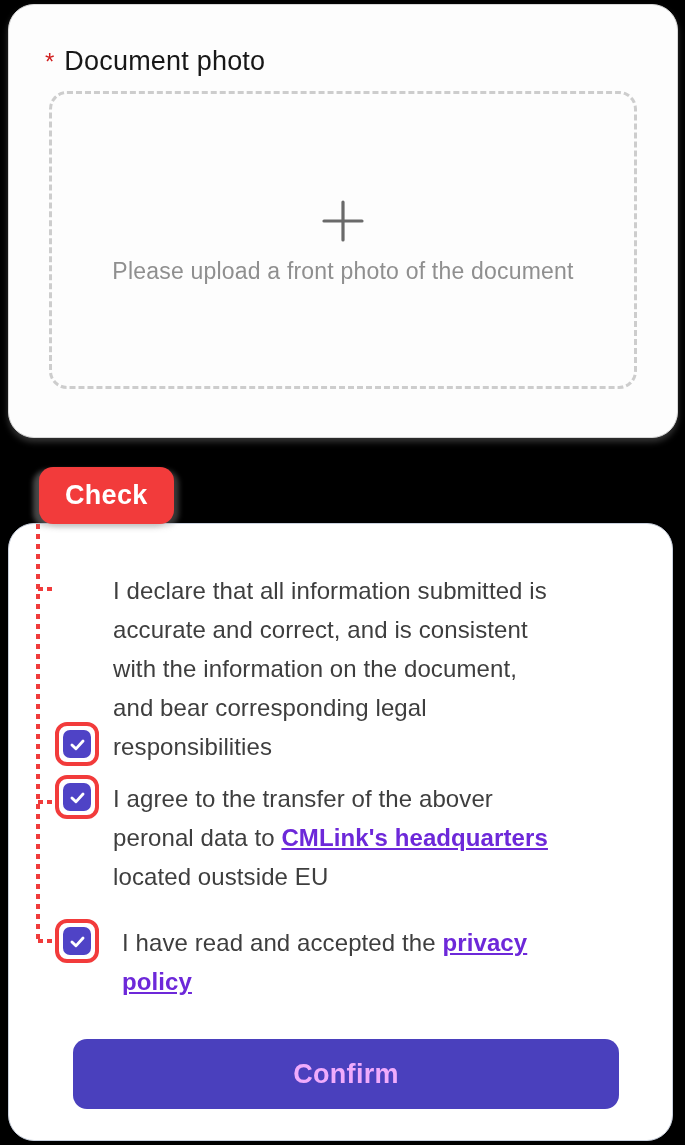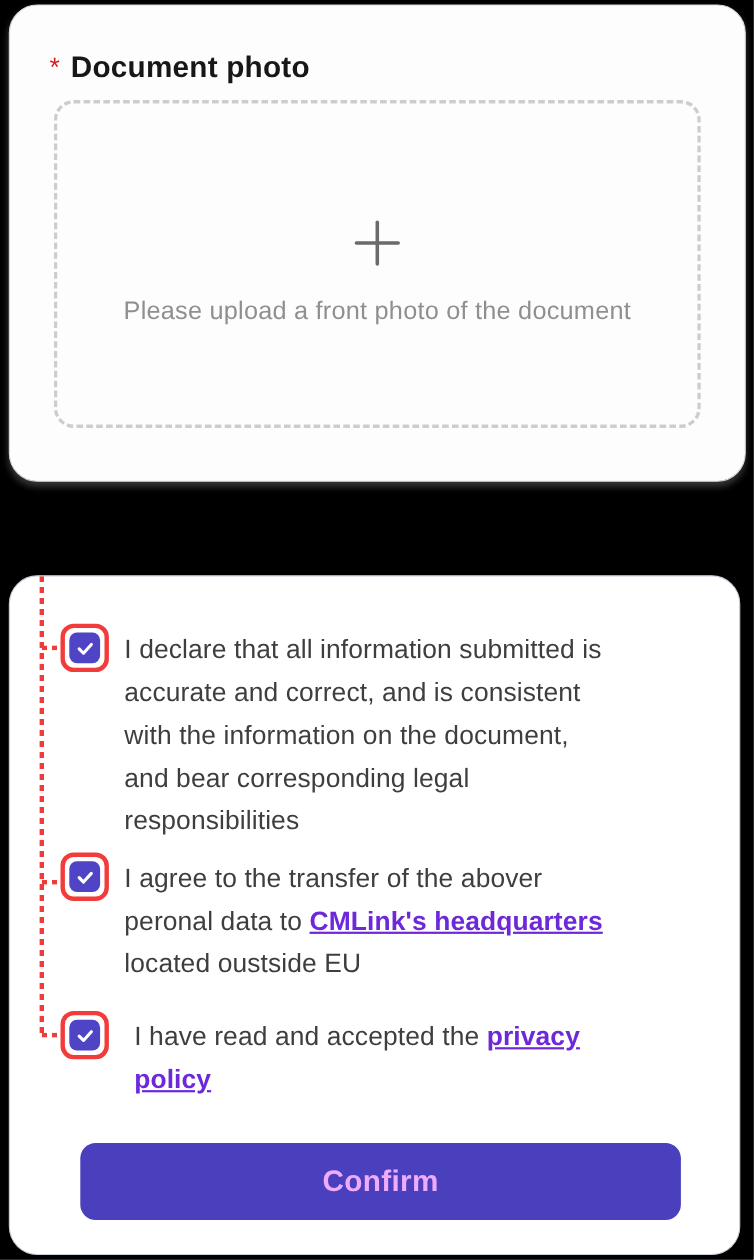--- a/index.html
+++ b/index.html
@@ -34,37 +34,36 @@
   .required-star {
     color: #d11f1f;
     font-size: 24px;
     line-height: 34px;
     font-weight: 400;
   }
   .photo-label {
     color: #171717;
     font-size: 27px;
     line-height: 32px;
-    font-weight: 700;
+    font-weight: 400;
     letter-spacing: 0.2px;
     text-align: center;
   }
   .upload-box {
     position: absolute;
     left: 40px; top: 86px;
     width: 588px; height: 298px;
     border: 3px dashed #cdcdcd;
     border-radius: 18px;
     display: flex;
     flex-direction: column;
     align-items: center;
     padding-top: 104px;
     cursor: pointer;
     background: #fdfdfd;
-    gap: 11px;
   }
   .plus-icon { width: 46px; height: 46px; }
   .upload-placeholder {
     margin-top: 14px;
     color: #8f8f8f;
     font-size: 23px;
     letter-spacing: 0.2px;
     white-space: nowrap;
   }
 
@@ -118,21 +117,21 @@
   .connector-2 { top: 276px; }
   .connector-3 { top: 415px; }
 
   .check-row {
     position: absolute;
     left: 46px;
     display: flex;
     gap: 14px;
     width: 572px;
   }
-  .row-1 { top: 43px; }
+  .row-1 { top: 43px; align-items: flex-end; }
   .row-2 { top: 251px; }
   .row-3 { top: 395px; gap: 23px; }
 
   .cb-annotation {
     flex: 0 0 auto;
     width: 44px; height: 44px;
     border: 4px solid #f23b3b;
     border-radius: 12px;
     background: #ffffff;
     display: flex;
@@ -198,20 +197,23 @@
 
     <div class="upload-box">
       <svg class="plus-icon" viewBox="0 0 46 46" aria-hidden="true">
         <line x1="23" y1="4" x2="23" y2="42" stroke="#6a6a6a" stroke-width="3.2" stroke-linecap="round"></line>
         <line x1="4" y1="23" x2="42" y2="23" stroke="#6a6a6a" stroke-width="3.2" stroke-linecap="round"></line>
       </svg>
       <span class="upload-placeholder">Please upload a front photo of the document</span>
     </div>
   </section>
 
+  <div class="check-badge">
+    <span>Check</span>
+  </div>
 
   <section class="check-card">
 
     <div class="leader-vertical"></div>
     <div class="leader-connector connector-1"></div>
     <div class="leader-connector connector-2"></div>
     <div class="leader-connector connector-3"></div>
 
     <div class="check-row row-1">
       <span class="cb-annotation">

